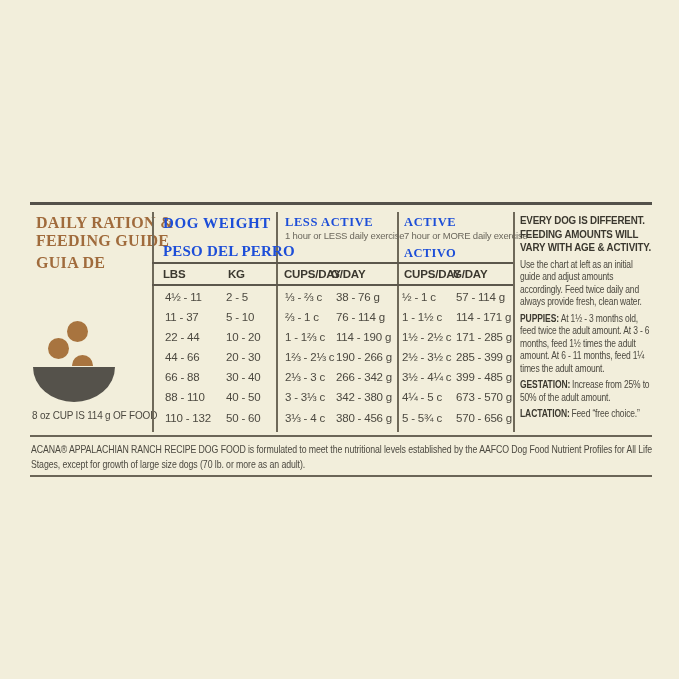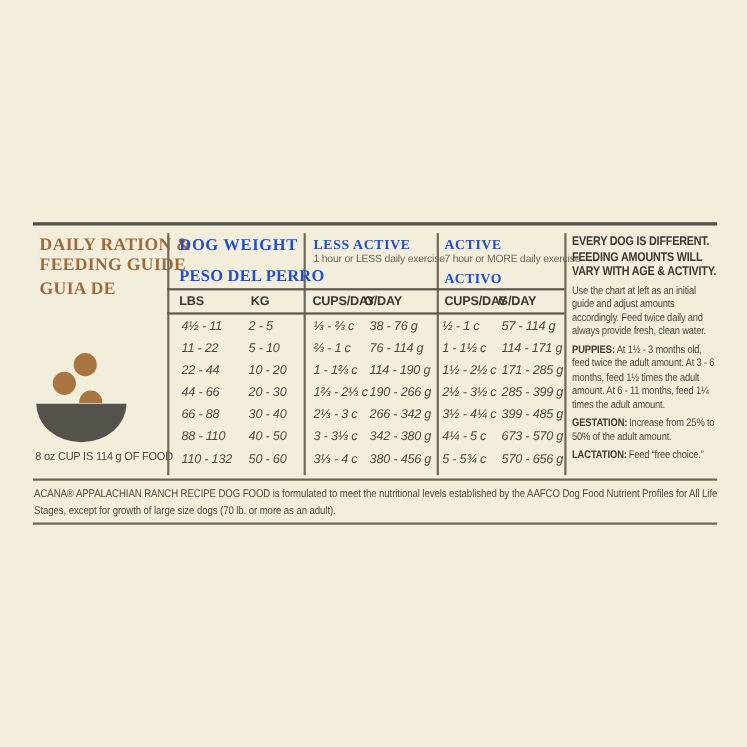--- a/index.html
+++ b/index.html
@@ -48,21 +48,21 @@
   .subhdr{position:absolute;font-size:9.5px;color:#6b675c;white-space:nowrap;letter-spacing:-.2px;}
   .la-sub{left:285px;top:230px;}
   .a-sub{left:404px;top:230px;}
 
   
   .colheads{position:absolute;left:152px;top:268px;width:505px;height:14px;padding-left:24px;}
   .colheads span{position:absolute;font-weight:bold;font-size:11.5px;color:#3b382f;letter-spacing:-.2px;white-space:nowrap;}
   .ch-lbs{left:11px;} .ch-kg{left:76px;} .ch-cups1{left:132px;} .ch-g1{left:179px;} .ch-cups2{left:252px;} .ch-g2{left:301px;}
 
   .rows{position:absolute;left:152px;top:289px;width:505px;}
-  .trow{position:relative;height:20.1px;font-style:italic;}
+  .trow{position:relative;height:20.1px;}
   .trow span{position:absolute;top:2px;font-size:11.5px;color:#4c4940;letter-spacing:-.2px;white-space:nowrap;}
   .c1{left:13px;} .c2{left:74px;} .c3{left:133px;} .c4{left:184px;} .c5{left:250px;text-align:center;} .c6{left:304px;}
 
   
   .advice{position:absolute;left:520px;top:214px;width:158px;transform:scaleX(.85);transform-origin:left top;color:#4c4940;}
   .advice .hd{font-weight:bold;font-size:11.5px;line-height:13.5px;color:#3b382f;letter-spacing:-.2px;white-space:nowrap;}
   .advice .hd-wrap{margin:0 0 4px 0;}
   .advice p{margin:0 0 4px 0;font-size:10px;line-height:12.5px;letter-spacing:-.2px;}
   .advice p b{color:#3b382f;margin-right:2px;letter-spacing:-.1px;}
 
@@ -121,21 +121,21 @@
   <div class="rows">
       <div class="trow">
       <span class="c1">4½ - 11</span>
       <span class="c2">2 - 5</span>
       <span class="c3">⅓ - ⅔ c</span>
       <span class="c4">38 - 76 g</span>
       <span class="c5">½ - 1 c</span>
       <span class="c6">57 - 114 g</span>
     </div>
       <div class="trow">
-      <span class="c1">11 - 22</span>
+      <span class="c1">11 - 37</span>
       <span class="c2">5 - 10</span>
       <span class="c3">⅔ - 1 c</span>
       <span class="c4">76 - 114 g</span>
       <span class="c5">1 - 1½ c</span>
       <span class="c6">114 - 171 g</span>
     </div>
       <div class="trow">
       <span class="c1">22 - 44</span>
       <span class="c2">10 - 20</span>
       <span class="c3">1 - 1⅔ c</span>

